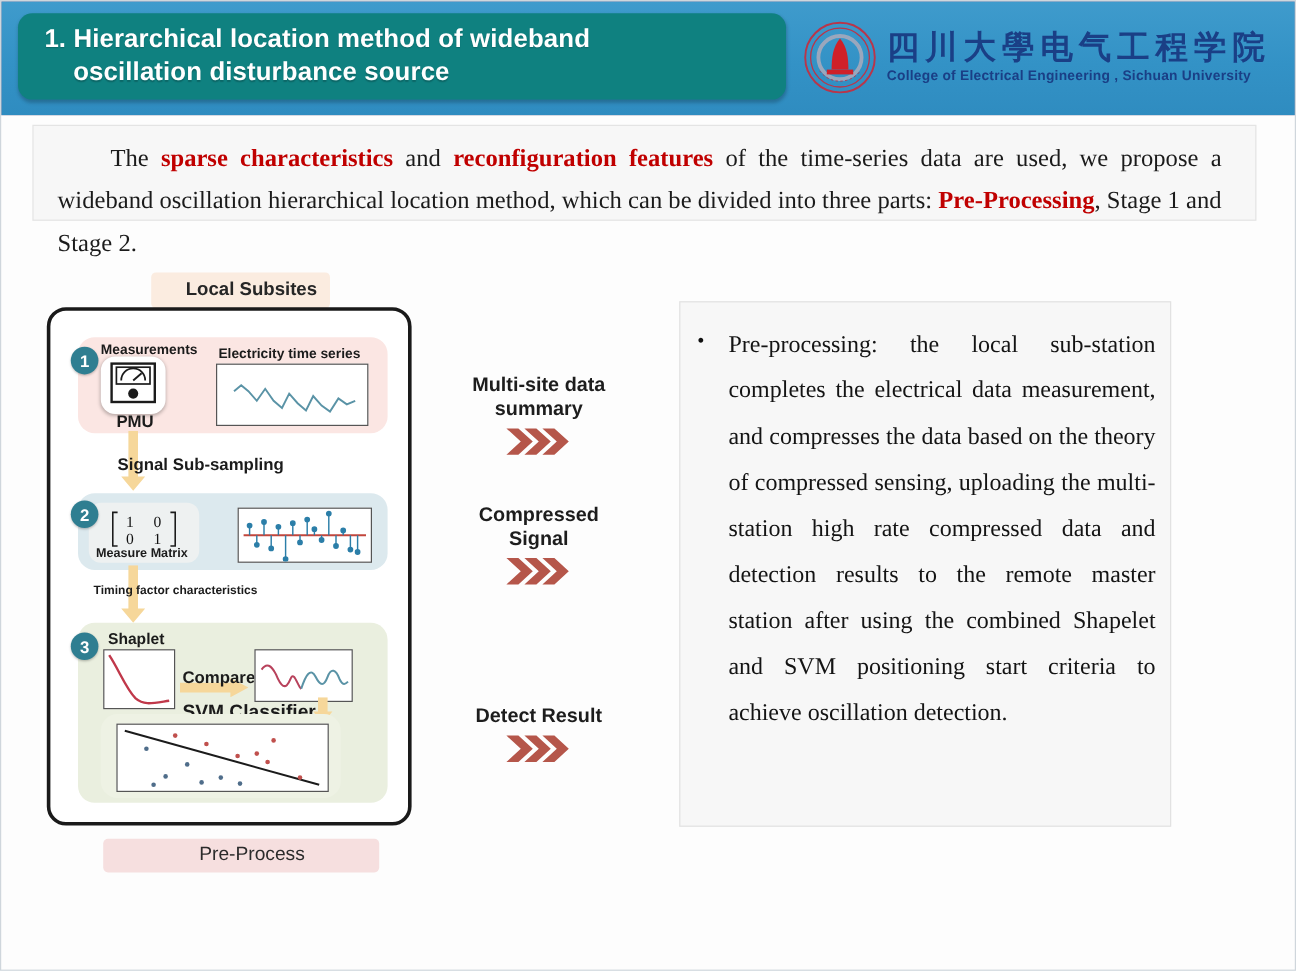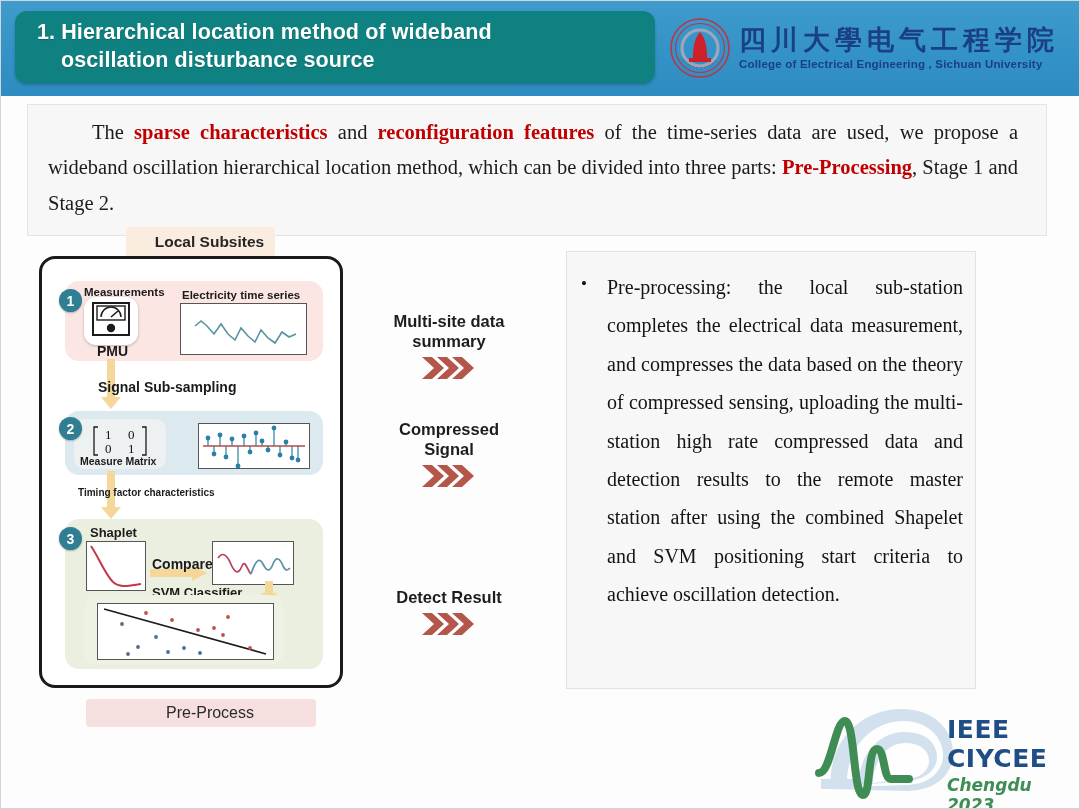--- a/index.html
+++ b/index.html
@@ -34,21 +34,21 @@
             display:flex;align-items:center;}
   .scu-seal{width:62px;height:62px;flex:0 0 62px;position:relative;}
   .scu-words{margin-left:8px;display:flex;flex-direction:column;justify-content:center;}
   .scu-cn{font-family:"DejaVu Sans", sans-serif;font-size:27px;color:#1a3f86;
           font-weight:bold;letter-spacing:5px;line-height:1.05;white-space:nowrap;}
   .scu-en{font-size:11.5px;color:#1a3f86;font-weight:bold;letter-spacing:.2px;
           margin-top:4px;white-space:nowrap;}
 
   
   .para-box{
-    position:absolute;left:26px;top:103px;width:1020px;height:132px;
+    position:absolute;left:26px;top:103px;width:1020px;height:80px;
     background:#f7f7f7;border:1px solid #e4e4e4;
     font-family:"Liberation Serif", serif;
     box-sizing:border-box;padding:10px 28px 8px 20px;
   }
   .para-box p{margin:0;font-size:20.5px;line-height:1.72;color:#1b1b1b;
      text-align:justify;text-indent:44px;}
   .para-box .hl{color:#c00000;font-weight:bold;}
 
   
   .diagram{position:absolute;left:38px;top:255px;width:304px;height:432px;
@@ -74,21 +74,21 @@
   }
   .b1{left:17px;top:30px;} .b2{left:17px;top:158px;} .b3{left:17px;top:268px;}
 
   .dlabel{position:absolute;font-size:11.5px;font-weight:bold;color:#1b1b1b;}
   .lbl-meas{left:42px;top:27px;}
   .lbl-ets{left:140px;top:30px;}
   .lbl-sub{left:56px;top:120px;font-size:14px;}
   .lbl-tfc{left:36px;top:228px;font-size:10px;}
   .lbl-shaplet{left:48px;top:266px;font-size:13px;}
   .lbl-compare{left:110px;top:297px;font-size:14px;}
-  .lbl-svm{left:110px;top:326px;font-size:13px;}
+  .lbl-svm{left:110px;top:326px;font-size:16px;}
   .lbl-mm{left:38px;top:196px;font-size:10.5px;font-weight:bold;}
   .lbl-pmu{left:55px;top:84px;font-size:14px;font-weight:bold;}
 
   .pmu-icon{position:absolute;left:42px;top:38px;width:54px;height:48px;
      background:#ffffff;border-radius:12px;box-shadow:0 1px 3px rgba(0,0,0,.25);}
   .wavebox{position:absolute;background:#ffffff;border:1.5px solid #555;}
   .wb1{left:138px;top:44px;width:125px;height:50px;}
   .wb2{left:156px;top:164px;width:110px;height:44px;}
   .wb3{left:44px;top:282px;width:58px;height:48px;}
   .wb4{left:170px;top:282px;width:80px;height:42px;}
@@ -361,30 +361,14 @@
     </div>
   </div>
 
   <div class="rbox">
     <div class="row">
       <div class="bullet">•</div>
       <div class="btxt">Pre-processing: the local sub-station completes the electrical data measurement, and compresses the data based on the theory of compressed sensing, uploading the multi-station high rate compressed data and detection results to the remote master station after using the combined Shapelet and SVM positioning start criteria to achieve oscillation detection.</div>
     </div>
   </div>
 
-  <div class="ciycee">
-    <svg width="160" height="112" viewBox="0 0 160 112" style="position:absolute;left:0;top:0;">
-      <g opacity="0.85">
-        <path d="M30 98 C26 56 54 20 98 18 C132 17 152 38 152 62 C152 86 132 100 104 100 Z" fill="#ccdcec"></path>
-        <path d="M46 96 C44 62 66 32 100 30 C126 29 142 46 142 64 C142 82 126 94 104 94 Z" fill="#ffffff"></path>
-        <path d="M58 94 C57 66 76 42 102 41 C124 40 136 52 136 66 C136 80 122 90 104 90 Z" fill="#ccdcec"></path>
-        <path d="M72 92 C72 70 86 52 104 52 C120 52 128 60 128 70 C128 80 118 88 104 88 Z" fill="#ffffff"></path>
-        <path d="M20 88 L60 88 L60 98 L20 98 Z" fill="#ccdcec"></path>
-      </g>
-      <path d="M18 82 C30 82 34 30 44 30 C54 30 52 104 62 104 C70 104 66 58 76 58 C84 58 82 88 90 88 L108 88" fill="none" stroke="#3f8d54" stroke-width="8" stroke-linecap="round" stroke-linejoin="round"></path>
-    </svg>
-    <div class="ciycee-text">
-      <div class="cc-main">IEEE CIYCEE</div>
-      <div class="cc-sub">Chengdu 2023</div>
-    </div>
-  </div>
 
 </div>
 
 </body></html>

